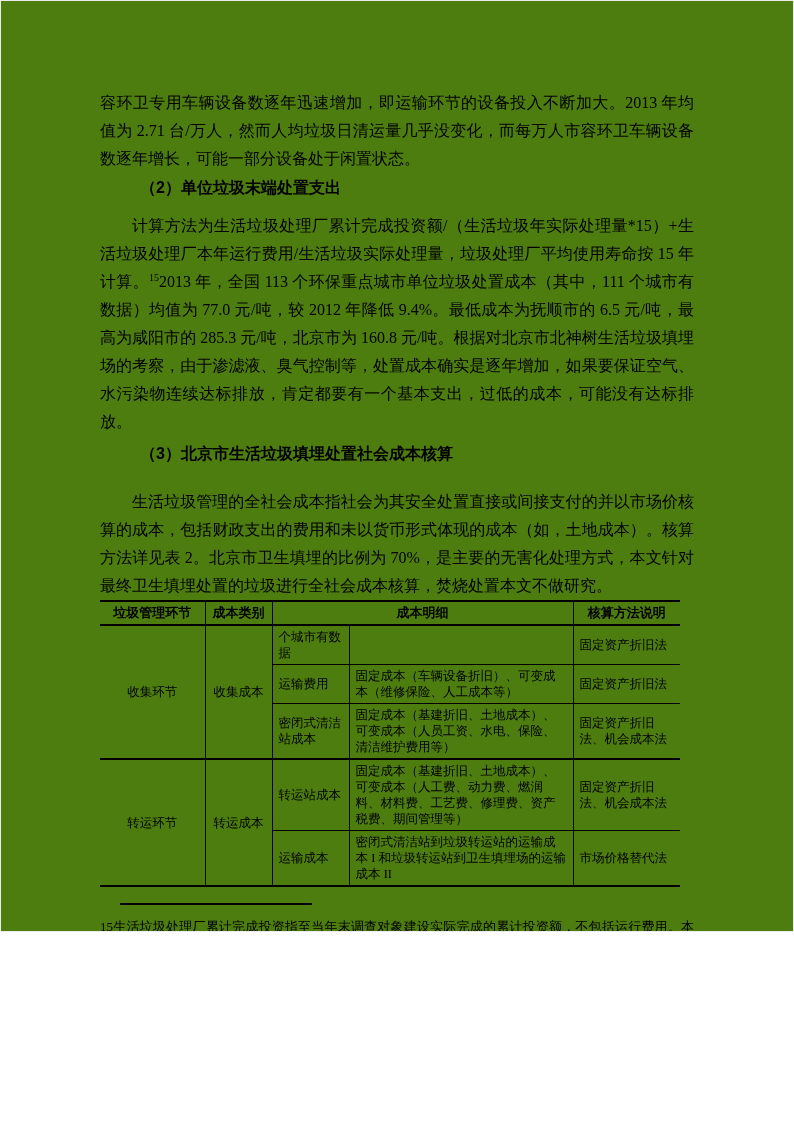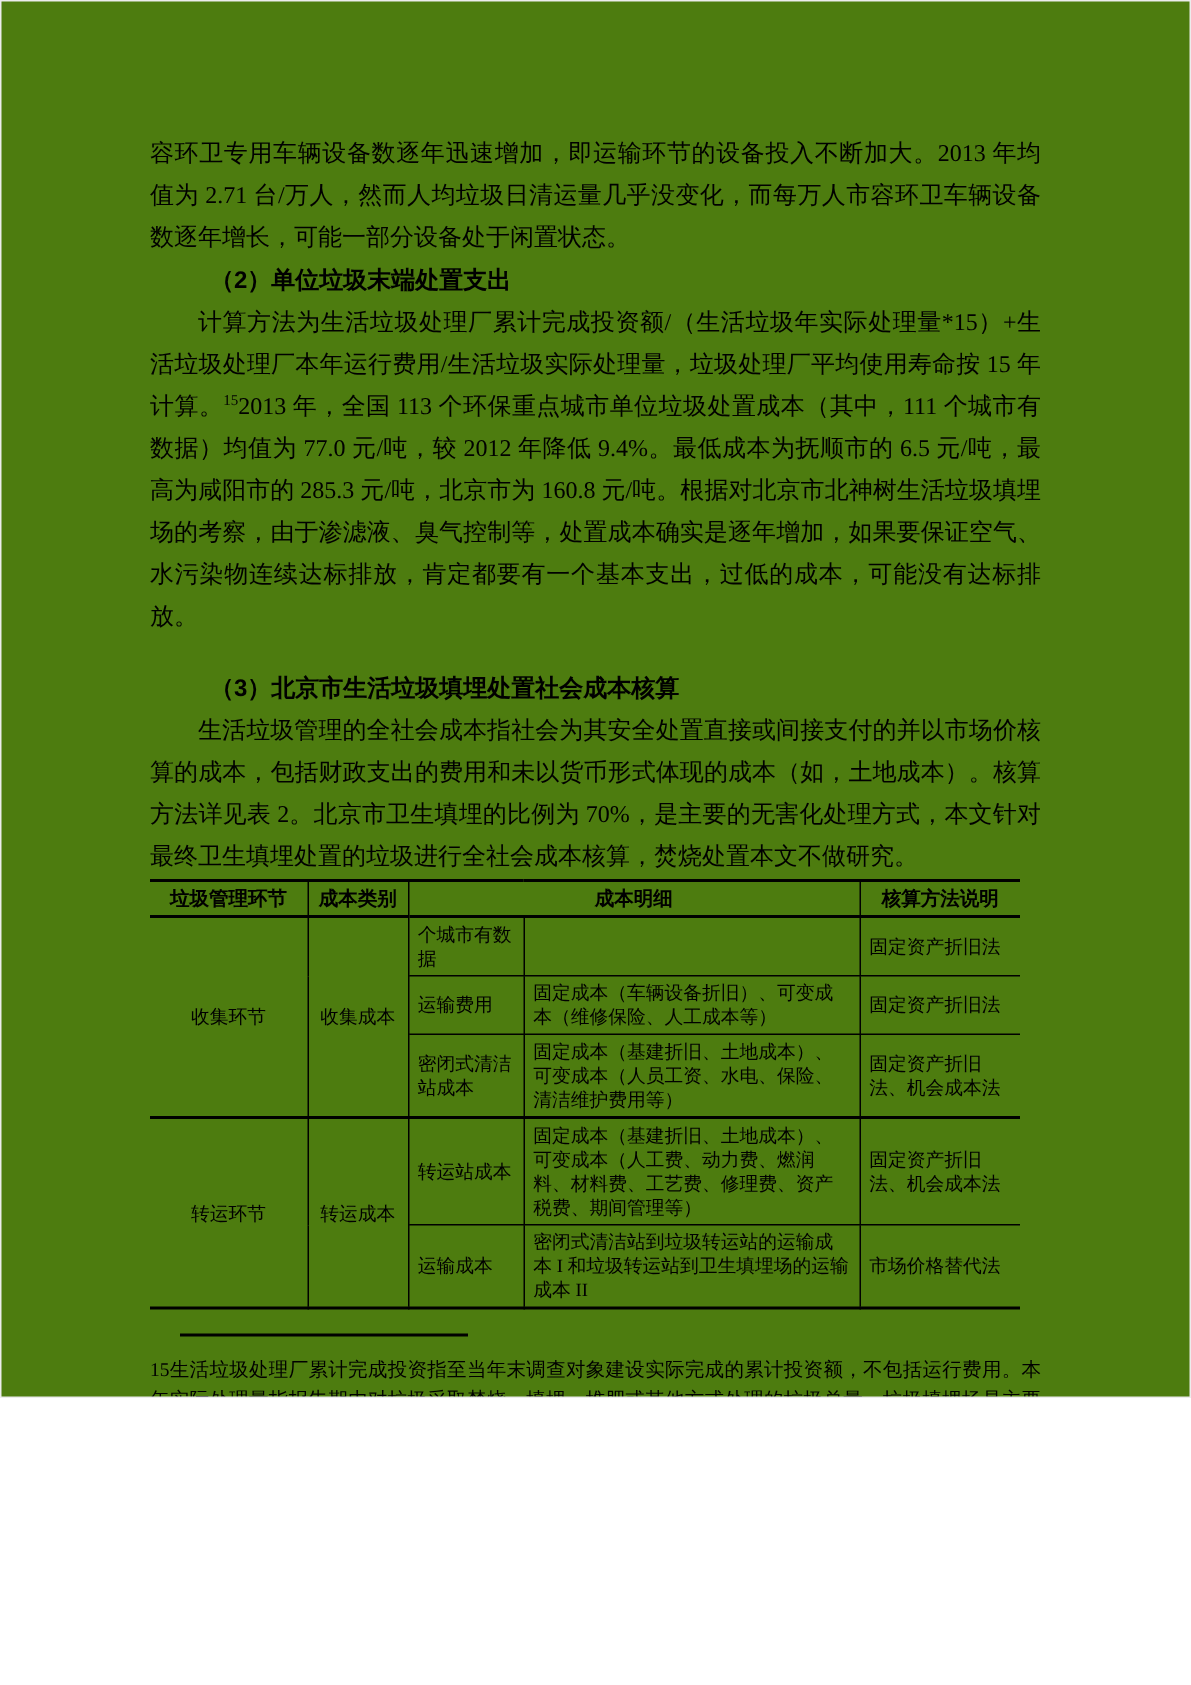--- a/index.html
+++ b/index.html
@@ -27,23 +27,23 @@
 
   .heading {
     margin: 0;
     padding-left: 40px;
     font-family: "Liberation Sans", sans-serif;
     font-weight: bold;
     font-size: 16px;
     line-height: 28px;
   }
   .heading-2 { margin-top: 1px; }
-  .para-2 { }
-  .heading-3 { margin-top: 20px; }
-  .para-3 { margin-top: 0; }
+  .para-2 { margin-top: 10px; }
+  .heading-3 { margin-top: 4px; }
+  .para-3 { margin-top: 20px; }
 
   sup.fn-ref {
     font-size: 10px;
     line-height: 0;
     vertical-align: super;
   }
 
   .table-caption {
     margin-top: 8px;
     font-size: 14px;

